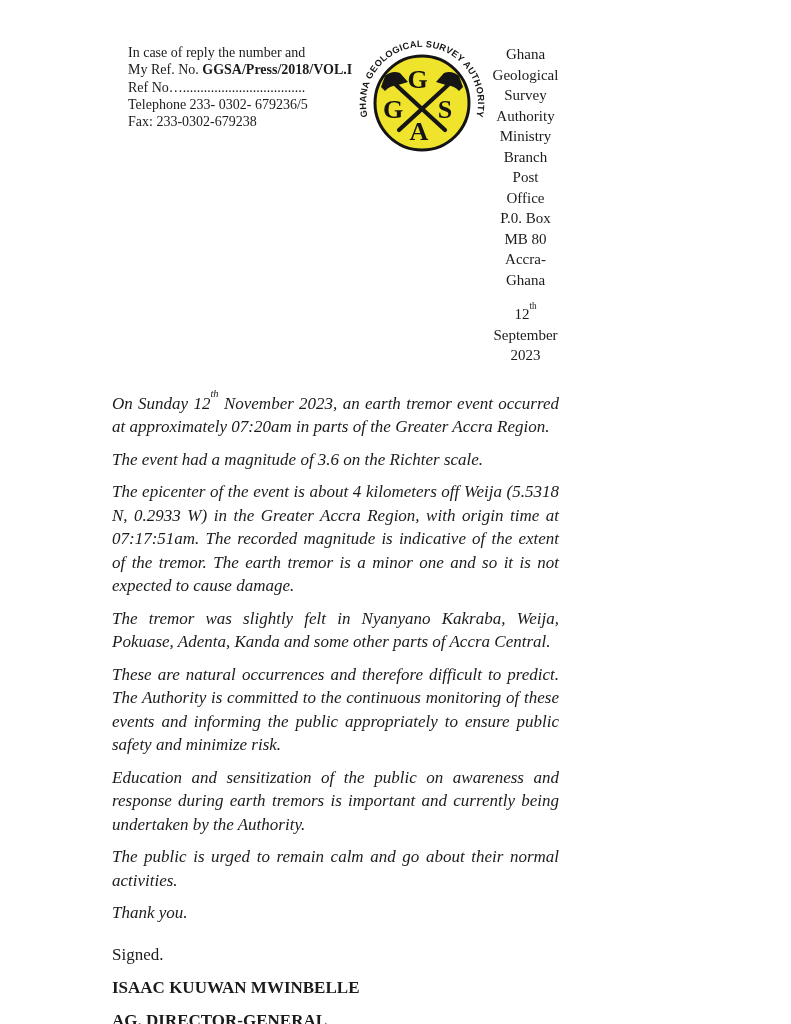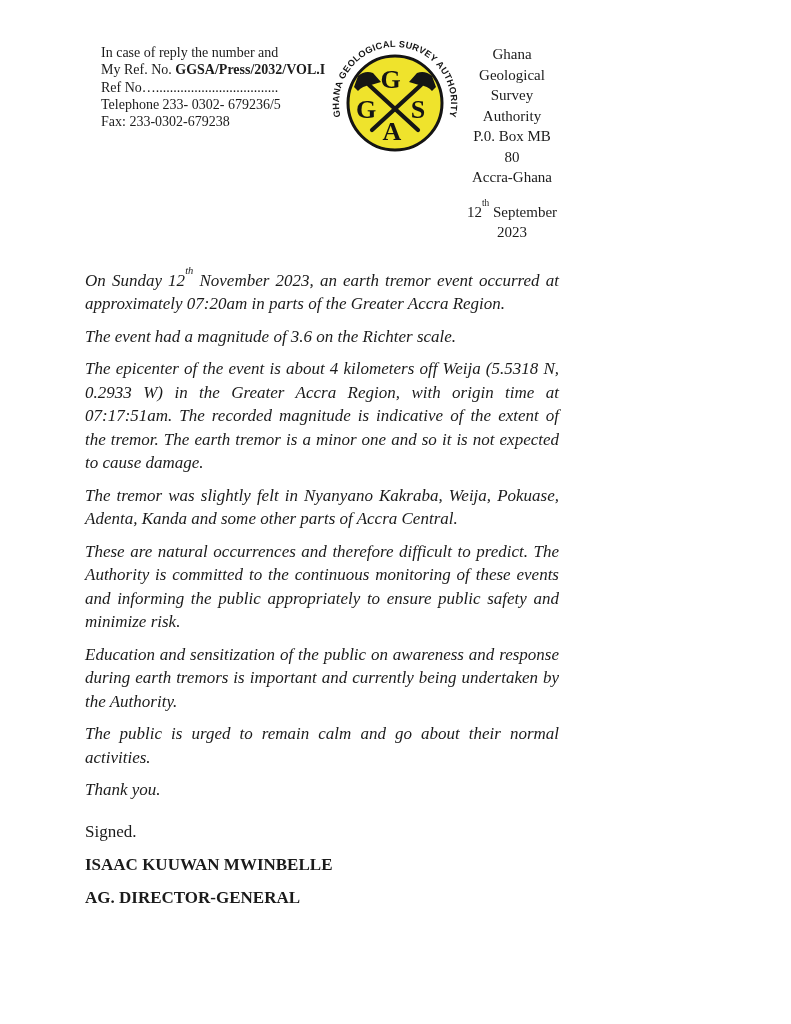--- a/index.html
+++ b/index.html
@@ -1,20 +1,20 @@
 <!DOCTYPE html>
 <html><head>
 <meta charset="utf-8">
 <style>
   html,body { margin:0; padding:0; background:#ffffff; }
   .page {
     position:relative;
     width:644px; height:1024px;
     box-sizing:border-box;
-    padding:44px 85px 0 85px;
+    padding:44px 85px 0 112px;
     background:#ffffff;
     color:#1b1b1b;
     font-family:"Liberation Serif", serif;
     overflow:hidden;
   }
   
   .letterhead { display:flex; align-items:flex-start; }
   .lh-left {
     flex:0 0 230px;
     margin-left:16px;
@@ -77,21 +77,21 @@
 </style>
 </head>
 <body>
 
 <div class="page">
 
   <header class="letterhead">
 
     <div class="lh-left">
       <div>In case of reply the number and</div>
-      <div><span>My Ref. No. </span><span class="b">GGSA/Press/2032/VOL.I</span></div>
+      <div><span>My Ref. No. </span><span class="b">GGSA/Press/2018/VOL.I</span></div>
       <div>Ref No…...................................</div>
       <div>Telephone 233- 0302- 679236/5</div>
       <div>Fax:  233-0302-679238</div>
     </div>
 
     <div class="logo-wrap">
       <svg width="128" height="128" viewBox="0 0 128 128">
         <defs>
           <path id="ringPath" d="M 12.5 85.9 A 56 56 0 1 1 115.5 85.9" fill="none"></path>
         </defs>
@@ -113,20 +113,21 @@
           <text class="mono-letter" x="59.5" y="49">G</text>
           <text class="mono-letter" x="35" y="79">G</text>
           <text class="mono-letter" x="87" y="79">S</text>
           <text class="mono-letter" x="61" y="100.5">A</text>
         </g>
       </svg>
     </div>
 
     <div class="lh-right">
       <div>Ghana Geological Survey Authority</div>
+      <div>Ministry Branch Post Office</div>
       <div>P.0. Box MB 80</div>
       <div>Accra-Ghana</div>
       <div class="lh-date"><span>12</span><sup class="ord">th</sup><span> September 2023</span></div>
     </div>
 
   </header>
 
 
   <main class="bodytext">
     <p><span>On Sunday 12</span><sup class="ord">th</sup><span> November 2023, an earth tremor event occurred at approximately 07:20am in parts of the Greater Accra Region.</span></p>

